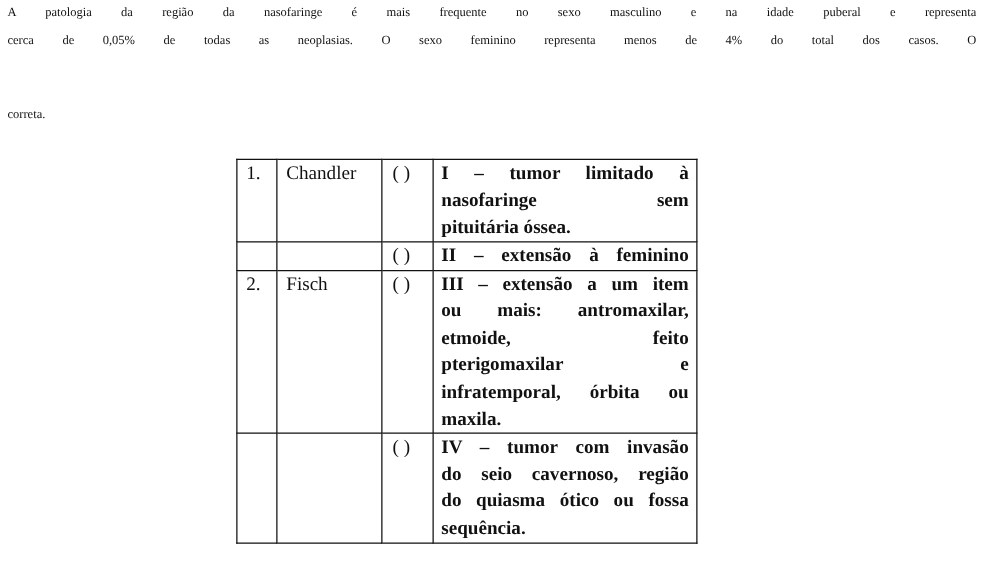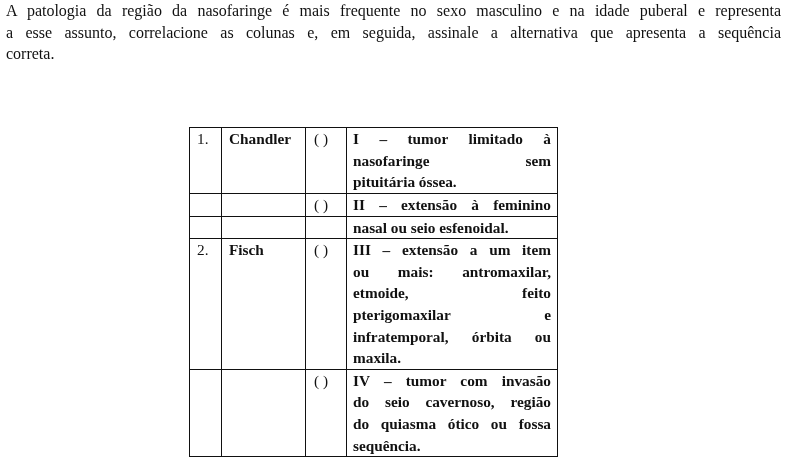--- a/index.html
+++ b/index.html
@@ -3,49 +3,49 @@
 <meta charset="utf-8">
 <style>
   html, body { margin: 0; padding: 0; background: #ffffff; }
   body {
     width: 785px; height: 464px; position: relative; overflow: hidden;
     font-family: "Liberation Serif", "DejaVu Serif", serif;
     color: #111111;
   }
   .para {
     position: absolute; left: 6px; top: 0px; width: 775px;
-    font-size: 16px; line-height: 21.6px;
+    font-size: 10px; line-height: 21.6px;
     text-align: justify; text-align-last: left;
     margin: 0;
   }
   .para .line { display: block; text-align: justify; text-align-last: justify; white-space: nowrap; }
-  .para .line.last { text-align-last: left; }
+  .para .line.last { text-align-last: left; margin-top: 38px; }
   table.q {
     position: absolute; left: 189px; top: 127px;
     border-collapse: collapse;
     font-size: 15.3px; line-height: 21.6px;
   }
   table.q td {
     border: 1.5px solid #111111;
     vertical-align: top;
     padding: 0 6px 0 7px;
   }
   td.num { width: 18px; }
-  td.name { width: 70px; font-weight: bold; }
+  td.name { width: 70px; }
   td.paren { width: 30px; padding-left: 8px !important; padding-right: 2px !important; white-space: nowrap; }
   td.desc { width: 198px; text-align: justify; text-align-last: left; padding: 0 6px 0 6px !important; }
   .desc .jl { display: block; text-align: justify; text-align-last: justify; font-weight: bold; }
   .desc .jl.end { text-align-last: left; }
 </style>
 </head>
 <body>
 
 <div class="para">
   <span class="line">A patologia da região da nasofaringe é mais frequente no sexo masculino e na idade puberal e representa</span>
-  <span class="line">a esse assunto, correlacione as colunas e, em seguida, assinale a alternativa que apresenta a sequência</span>
+  <span class="line">cerca de 0,05% de todas as neoplasias. O sexo feminino representa menos de 4% do total dos casos. O</span>
   <span class="line last">correta.</span>
 </div>
 
 <table class="q">
   <tbody>
       <tr style="height:66px">
     <td class="num">1.</td>
     <td class="name">Chandler</td>
     <td class="paren">(  )</td>
     <td class="desc">
@@ -53,28 +53,20 @@
       <span class="jl">nasofaringe sem</span>
       <span class="jl end">pituitária óssea.</span>
     </td>
   </tr>
   <tr style="height:22px">
     <td class="num"></td>
     <td class="name"></td>
     <td class="paren">(  )</td>
     <td class="desc">
       <span class="jl">II – extensão à feminino</span>
-    </td>
-  </tr>
-  <tr style="height:22px">
-    <td class="num"></td>
-    <td class="name"></td>
-    <td class="paren"></td>
-    <td class="desc">
-      <span class="jl end">nasal ou seio esfenoidal.</span>
     </td>
   </tr>
   <tr style="height:129px">
     <td class="num">2.</td>
     <td class="name">Fisch</td>
     <td class="paren">(  )</td>
     <td class="desc">
       <span class="jl">III – extensão a um item</span>
       <span class="jl">ou mais: antromaxilar,</span>
       <span class="jl">etmoide, feito</span>

